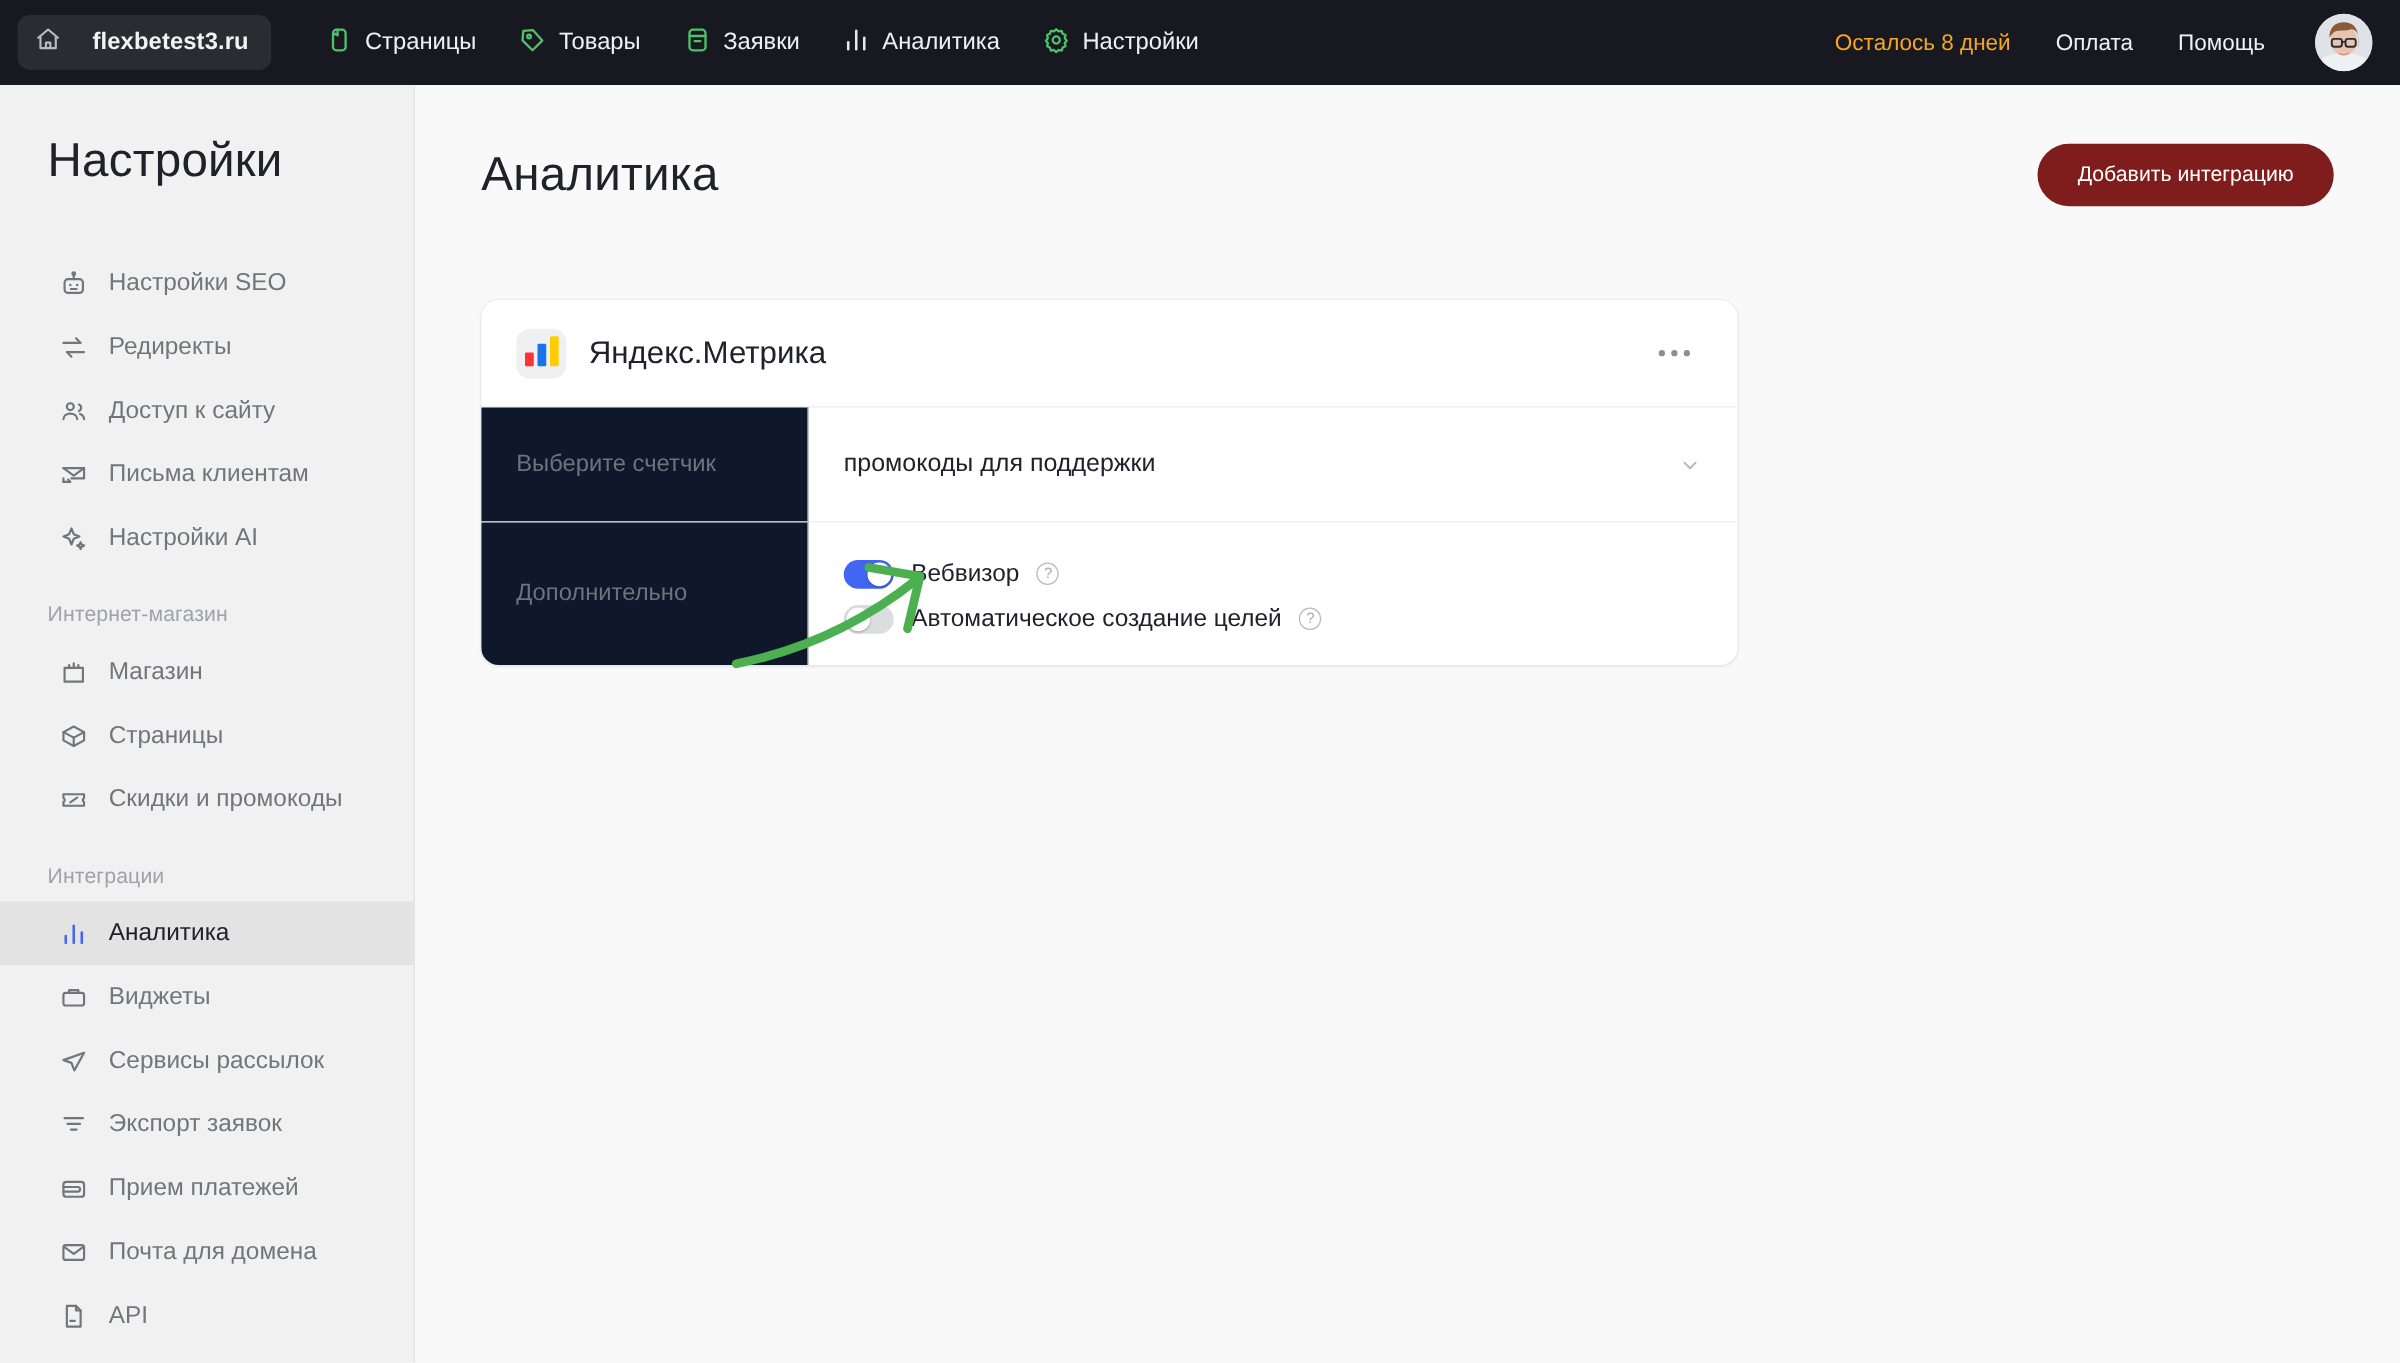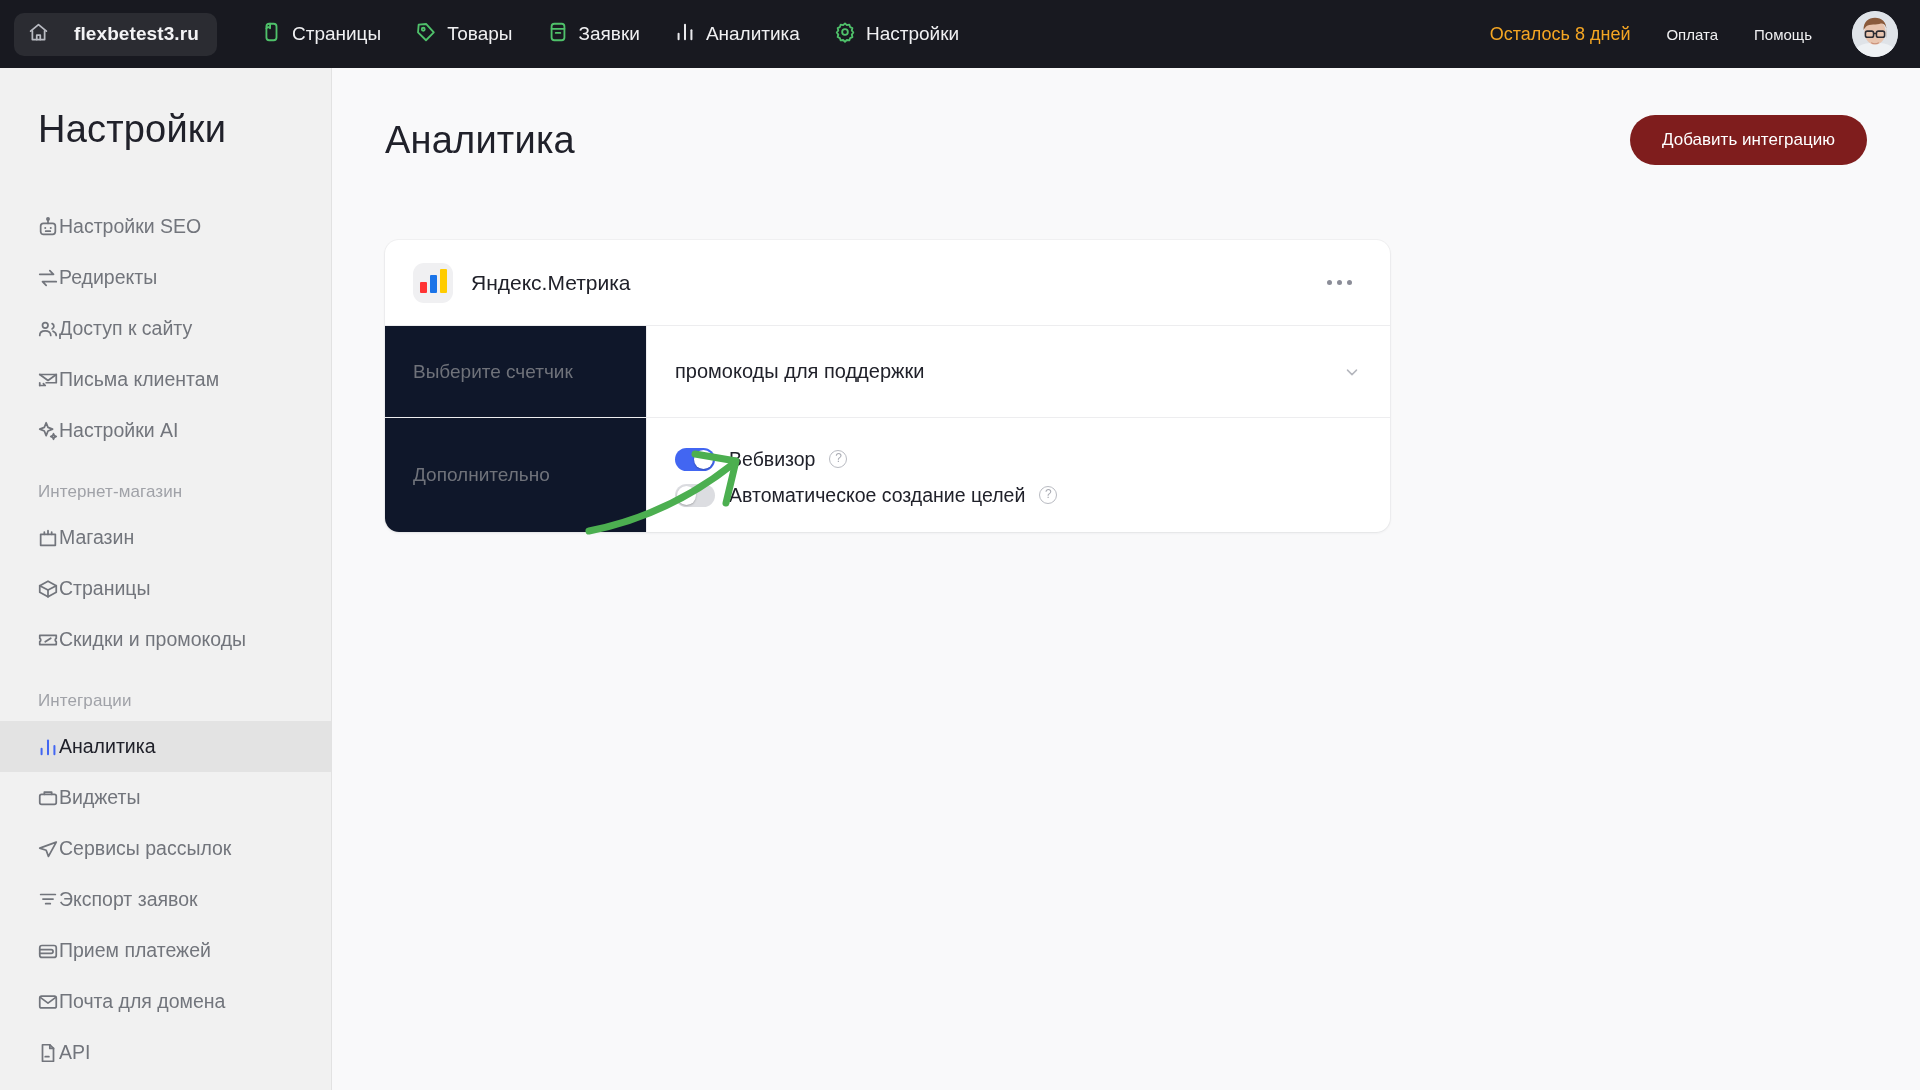--- a/index.html
+++ b/index.html
@@ -49,21 +49,21 @@
   }
   .nav-right {
     margin-left: auto;
     display: flex; align-items: center; gap: 36px;
     padding-right: 6px;
   }
   .nav-right .trial {
     color: #f5a623; font-size: 18px; cursor: pointer; white-space: nowrap;
   }
   .nav-right .rlink {
-    color: #f0f0f2; font-size: 15px; cursor: pointer; white-space: nowrap;
+    color: #f0f0f2; font-size: 18px; cursor: pointer; white-space: nowrap;
   }
   .avatar {
     width: 46px; height: 46px; border-radius: 50%;
     overflow: hidden; cursor: pointer; flex: 0 0 auto;
     background: #cfd4db; position: relative;
     margin-left: 4px;
   }
   .avatar svg { display: block; width: 100%; height: 100%; }
 
   
@@ -76,23 +76,23 @@
   }
   .sidebar-title {
     font-size: 38px;
     font-weight: 400;
     color: #20212a;
     padding: 40px 0 0 38px;
     letter-spacing: .2px;
   }
   .nav-list { margin-top: 50px; }
   .side-item {
-    display: flex; align-items: center; 
+    display: flex; align-items: center; gap: 17px;
     height: 51px;
-    padding-left: 36px;
+    padding-left: 47px;
     cursor: pointer;
   }
   .side-item .label {
     font-size: 19.5px;
     color: #72757c;
     white-space: nowrap;
   }
   .side-item.active { background: #e3e3e3; }
   .side-item.active .label { color: #20212a; }
   .side-icon { width: 23px; height: 23px; flex: 0 0 auto;
@@ -153,21 +153,21 @@
     display: flex; align-items: flex-end; justify-content: center;
     gap: 3px; padding-bottom: 10px;
     flex: 0 0 auto;
   }
   .metrica-icon i { display: block; width: 7px; border-radius: 1px; }
   .bar-red { height: 11px; background: #ff3333; }
   .bar-blue { height: 18px; background: #1a73e8; }
   .bar-yellow { height: 24px; background: #ffcc00; }
   .card-head .name {
     margin-left: 18px;
-    font-size: 21px; color: #20212a;
+    font-size: 25px; color: #20212a;
   }
   .dots {
     margin-left: auto;
     display: flex; gap: 5px; align-items: center;
     cursor: pointer; padding: 10px;
   }
   .dots span { width: 5px; height: 5px; border-radius: 50%; background: #8b8d98; display:block; }
 
   .row {
     display: flex;

